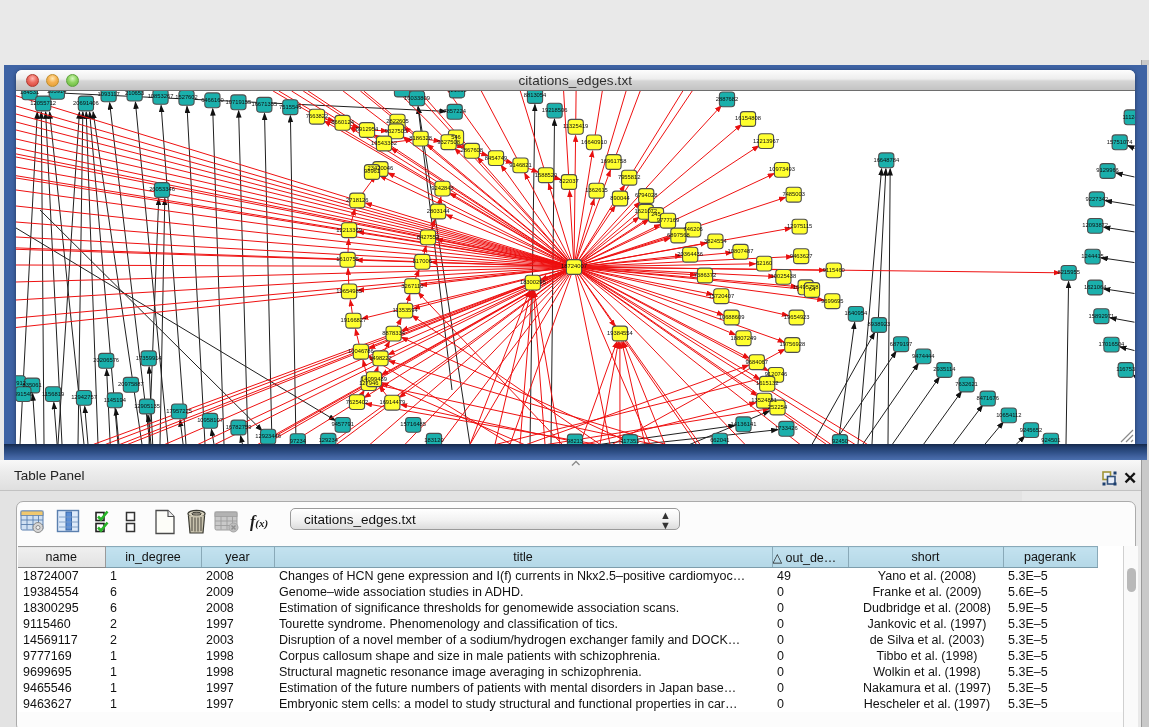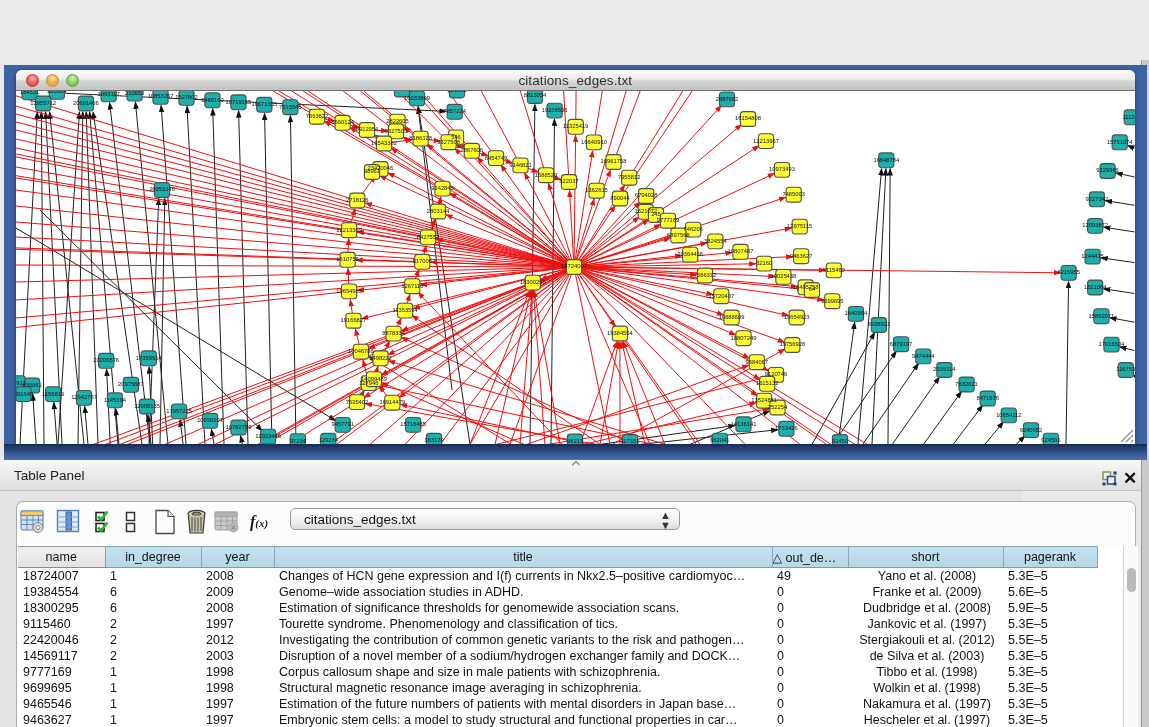--- a/index.html
+++ b/index.html
@@ -780,30 +780,20 @@
               <td class="c1">9115460</td>
               <td class="c2">2</td>
               <td class="c3">1997</td>
               <td class="c4">Tourette syndrome. Phenomenology and classification of tics.</td>
               <td class="c5">0</td>
               <td class="c6">Jankovic et al. (1997)</td>
               <td class="c7">5.3E–5</td>
               <td></td>
             </tr>
 <tr>
-              <td class="c1">22420046</td>
-              <td class="c2">2</td>
-              <td class="c3">2012</td>
-              <td class="c4">Investigating the contribution of common genetic variants to the risk and pathogen…</td>
-              <td class="c5">0</td>
-              <td class="c6">Stergiakouli et al. (2012)</td>
-              <td class="c7">5.5E–5</td>
-              <td></td>
-            </tr>
-<tr>
               <td class="c1">14569117</td>
               <td class="c2">2</td>
               <td class="c3">2003</td>
               <td class="c4">Disruption of a novel member of a sodium/hydrogen exchanger family and DOCK…</td>
               <td class="c5">0</td>
               <td class="c6">de Silva et al. (2003)</td>
               <td class="c7">5.3E–5</td>
               <td></td>
             </tr>
 <tr>

